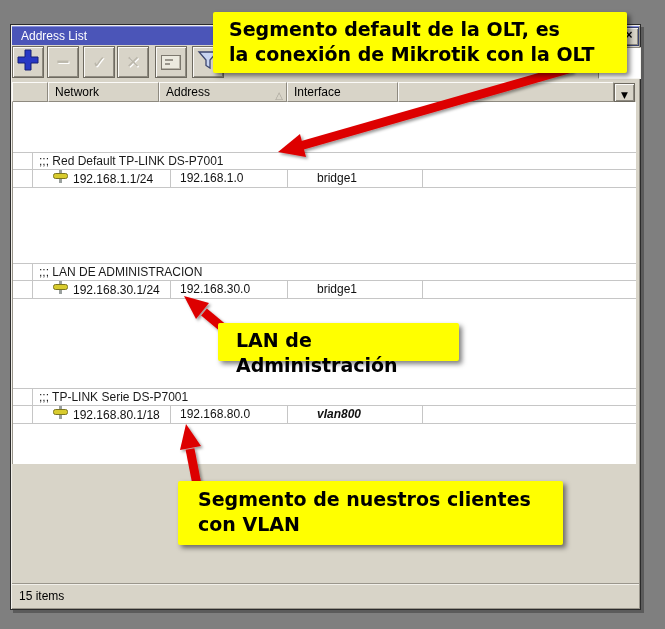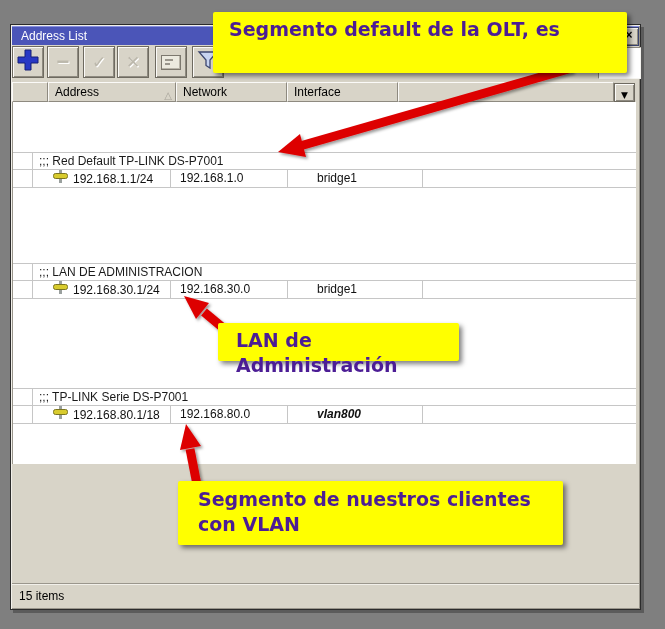--- a/index.html
+++ b/index.html
@@ -62,21 +62,21 @@
   .c-addr .ip-ico{margin-right:5px;flex:none;}
   .c-net{width:117px;border-right:1px solid #c6c6c6;padding-left:9px;}
   .c-iface{width:111px;border-right:1px solid #c6c6c6;padding-left:5px;margin-left:24px;}
   .c-rest{flex:1;}
   .c-comment{flex:1;padding-left:6px;color:#1a1a1a;}
   .iface-italic{font-style:italic;font-weight:bold;}
   .statusbar{position:absolute;left:1px;top:558px;width:627px;height:25px;
              background:#d8d4c8;border-top:1px solid #9a968c;
              box-shadow:inset 0 1px 0 #f2f0ea;
              font-size:12px;line-height:24px;padding-left:7px;box-sizing:border-box;color:#000;}
-  .callout{position:absolute;background:#ffff00;color:#4c1d95;
+  .callout{position:absolute;background:#ffff00;color:#000000;
            font-family:"DejaVu Sans",sans-serif;font-weight:bold;font-size:19px;
            line-height:25px;z-index:50;box-shadow:3px 3px 5px rgba(0,0,0,.5);
            border-radius:2px;}
   .co-olt{left:213px;top:12px;width:414px;height:61px;padding:5px 0 0 16px;box-sizing:border-box;}
   .co-lan{left:218px;top:323px;width:241px;height:38px;padding:5px 0 0 18px;box-sizing:border-box;}
   .co-vlan{left:178px;top:481px;width:385px;height:64px;padding:6px 0 0 20px;box-sizing:border-box;}
   .arrow-layer{position:absolute;left:0;top:0;width:665px;height:629px;z-index:40;pointer-events:none;}
 </style>
 </head>
 <body>
@@ -114,26 +114,26 @@
   <div class="tb-btn" style="left:181px">
     <span>
       <svg width="22" height="20" viewBox="0 0 22 20">
         <polygon points="2,2 20,2 13,10 13,18 9,15.5 9,10" fill="#c8d4f0" stroke="#3c466e" stroke-width="1.3"></polygon>
       </svg>
     </span>
   </div>
 
   <div class="header">
     <div class="hcell hc-flag"></div>
+    <div class="hcell hc-net">
+      <span>Network</span>
+    </div>
     <div class="hcell hc-addr">
       <span>Address</span>
       <span class="sort-tri">△</span>
-    </div>
-    <div class="hcell hc-net">
-      <span>Network</span>
     </div>
     <div class="hcell hc-iface">
       <span>Interface</span>
     </div>
     <div class="hcell hc-rest"></div>
   </div>
   <div class="dropdown-btn">
     <span>▼</span>
   </div>
 
@@ -217,20 +217,21 @@
   </g>
   <defs>
     <filter id="ashadow" x="-20%" y="-20%" width="140%" height="140%">
       <feDropShadow dx="2" dy="2" stdDeviation="1.6" flood-color="#000000" flood-opacity="0.4"></feDropShadow>
     </filter>
   </defs>
 </svg>
 
 <div class="callout co-olt">
   <div>Segmento default de la OLT, es</div>
+  <div>la conexión de Mikrotik con la OLT</div>
 </div>
 <div class="callout co-lan">
   <div>LAN de Administración</div>
 </div>
 <div class="callout co-vlan">
   <div>Segmento de nuestros clientes</div>
   <div>con VLAN</div>
 </div>
 
 </body></html>

